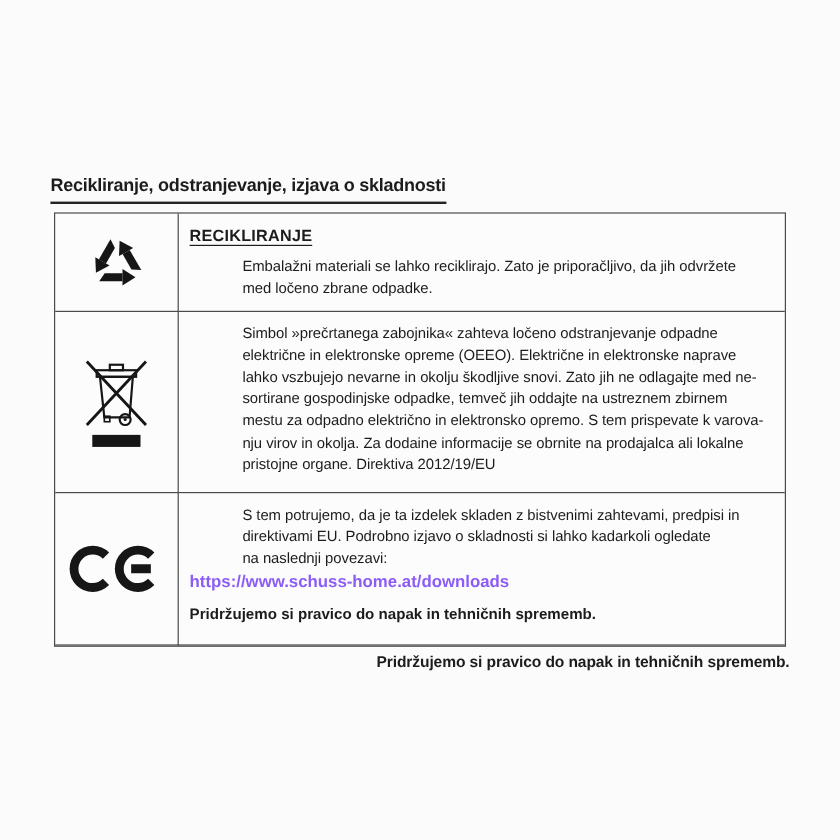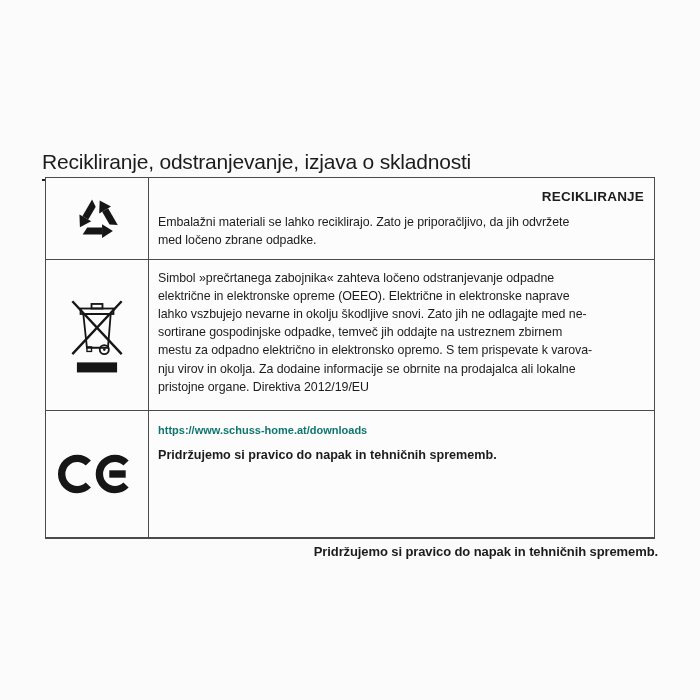--- a/index.html
+++ b/index.html
@@ -5,21 +5,21 @@
   html,body{margin:0;padding:0;}
   body{
     width:700px;height:700px;position:relative;
     background:#fbfbfb;
     font-family:"Liberation Sans","DejaVu Sans",sans-serif;
     color:#1c1c1c;
     overflow:hidden;
   }
   .page-title{
     position:absolute;left:42px;top:136px;
-    font-size:21px;font-weight:normal;letter-spacing:-0.2px;
+    font-size:15px;font-weight:bold;letter-spacing:-0.2px;
     display:inline-block;
     border-bottom:2px solid #242424;
     padding-bottom:5px;
   }
   .info-table{
     position:absolute;left:45px;top:177px;width:608px;
     border:1.5px solid #4a4a4a;
     display:grid;
     grid-template-columns:103px 1fr;
     grid-template-rows:82px 151px 127px;
@@ -29,32 +29,33 @@
     border-right:1.5px solid #4a4a4a;
     border-bottom:1.5px solid #4a4a4a;
     display:flex;align-items:center;justify-content:center;flex-direction:column;
   }
   .text-cell{
     border-bottom:1.5px solid #4a4a4a;
     padding:9px 10px 6px 9px;
   }
   .cell-heading{
     font-size:13.5px;font-weight:bold;letter-spacing:0.2px;
+    text-decoration:underline;
     text-underline-offset:3px;
     margin:2px 0 9px 0;
-    text-align:right;
   }
   .cell-body{
     font-size:12.4px;line-height:1.46;
     white-space:pre-line;
     letter-spacing:-0.05px;
+    margin-left:44px;
   }
   .cell-link{
-    font-size:11px;line-height:1.46;font-weight:bold;
-    color:#0f766e;text-decoration:none;display:inline-block;
+    font-size:14px;line-height:1.46;font-weight:bold;
+    color:#8b5cf6;text-decoration:none;display:inline-block;
   }
   .cell-note{
     font-size:12.6px;font-weight:bold;margin-top:10px;
   }
   .footer-note{
     position:absolute;right:42px;top:544px;
     font-size:13px;font-weight:bold;letter-spacing:-0.1px;
   }
   svg{display:block;}
 </style>
@@ -117,19 +118,22 @@
   <div class="icon-cell row-last">
     <span>
       <svg width="82" height="48" viewBox="0 0 100 56" fill="none" stroke="#161616" stroke-width="9">
         <path d="M39.4,14.6 A19 19 0 1 0 39.4,41.4"></path>
         <path d="M85.4,14.6 A19 19 0 1 0 85.4,41.4"></path>
         <path d="M65,28 L85,28"></path>
       </svg>
     </span>
   </div>
   <div class="text-cell row-last">
+    <div class="cell-body">S tem potrujemo, da je ta izdelek  skladen z bistvenimi zahtevami, predpisi in
+direktivami EU. Podrobno izjavo o skladnosti si lahko kadarkoli ogledate
+na naslednji povezavi:</div>
     <a class="cell-link" href="#">https://www.schuss-home.at/downloads</a>
     <div class="cell-note">Pridržujemo si pravico do napak in tehničnih sprememb.</div>
   </div>
 
 </div>
 
 <div class="footer-note">Pridržujemo si pravico do napak in tehničnih sprememb.</div>
 
 </body></html>

